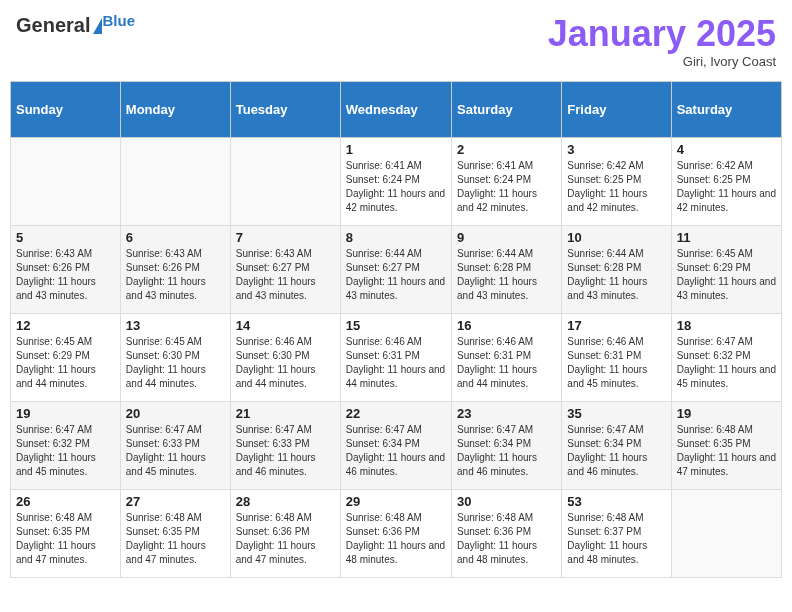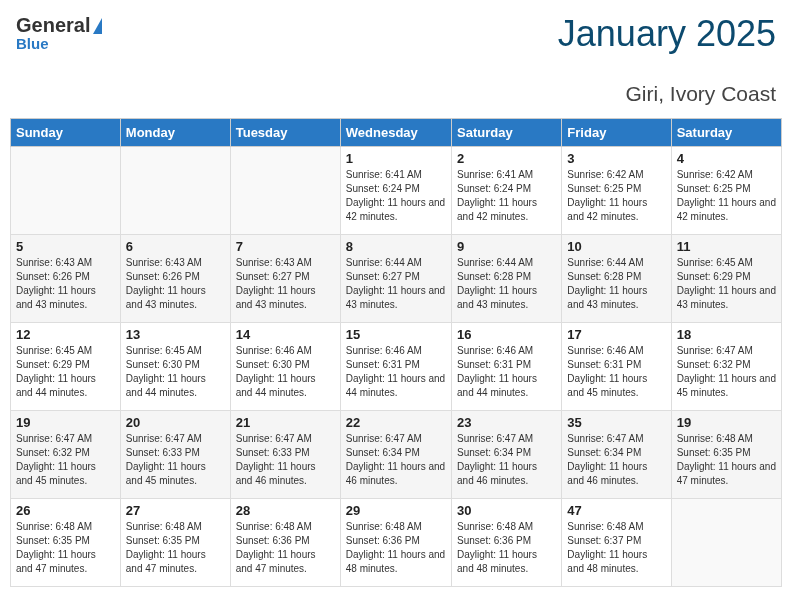--- a/index.html
+++ b/index.html
@@ -12,48 +12,46 @@
     }
     .header {
       display: flex;
       align-items: flex-start;
       justify-content: space-between;
       margin-bottom: 8px;
       padding: 4px 6px;
     }
     .logo {
       display: flex;
-      flex-direction: column;
       align-items: flex-start;
     }
     .title-block {
       text-align: right;
     }
     .title-month {
       font-size: 36px;
-      font-weight: normal;
-      color: #0c4a6e;
+      font-weight: bold;
+      color: #8b5cf6;
       line-height: 1.1;
       text-align: center;
     }
     .title-location {
-      font-size: 21px;
+      font-size: 13px;
       color: #444;
-      margin-top: 28px;
     }
     .calendar {
       width: 100%;
       border-collapse: collapse;
       font-size: 11px;
     }
     .calendar th {
       background-color: #2979c4;
       color: #fff;
       text-align: left;
-      padding: 6px 5px;
+      padding: 20px 5px;
       font-size: 13px;
       font-weight: bold;
       border: 1px solid #ccc;
     }
     .calendar td {
       vertical-align: top;
       padding: 4px 5px;
       border: 1px solid #ddd;
       height: 88px;
       width: 113px;
@@ -229,19 +227,19 @@
         </td>
         <td>
           <div class="cell-date">29</div>
           <div class="cell-info">Sunrise: 6:48 AM<br>Sunset: 6:36 PM<br>Daylight: 11 hours and 48 minutes.</div>
         </td>
         <td>
           <div class="cell-date">30</div>
           <div class="cell-info">Sunrise: 6:48 AM<br>Sunset: 6:36 PM<br>Daylight: 11 hours and 48 minutes.</div>
         </td>
         <td>
-          <div class="cell-date">47</div>
+          <div class="cell-date">53</div>
           <div class="cell-info">Sunrise: 6:48 AM<br>Sunset: 6:37 PM<br>Daylight: 11 hours and 48 minutes.</div>
         </td>
         <td class="empty"></td>
       </tr>
     </tbody>
 </table>
 
 </body></html>

